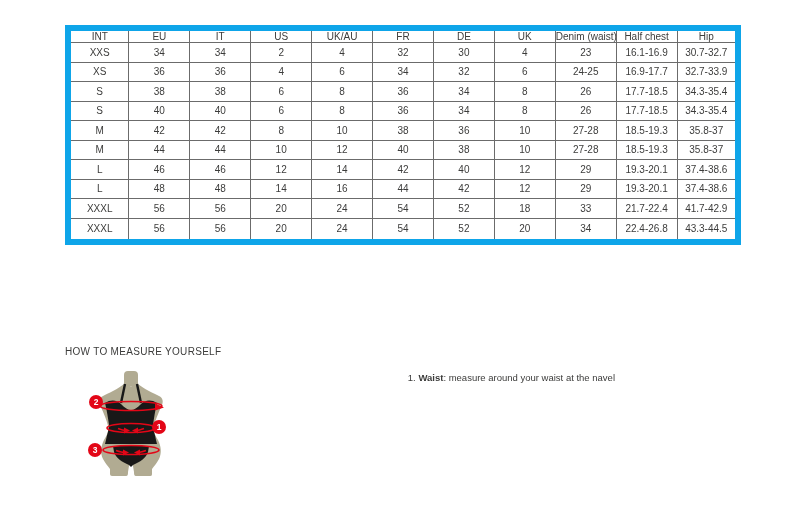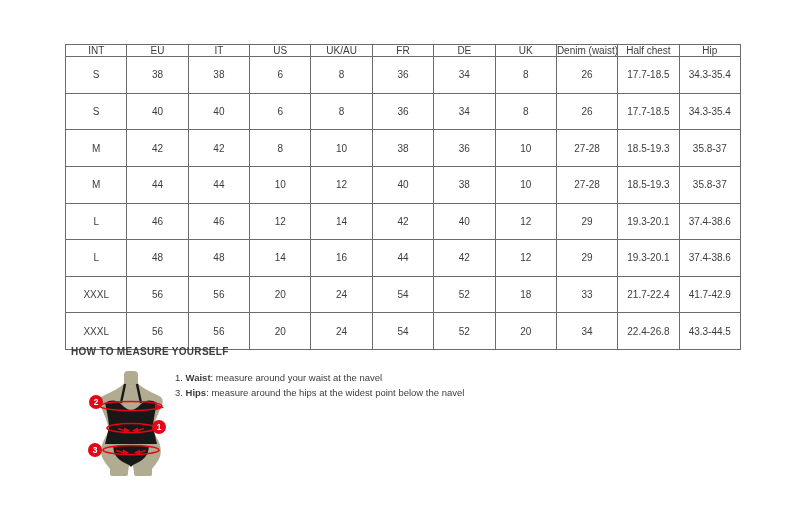--- a/index.html
+++ b/index.html
@@ -3,35 +3,34 @@
 <meta charset="utf-8">
 <style>
   * { margin:0; padding:0; box-sizing:border-box; }
   html,body { background:#ffffff; }
   body {
     width:798px; height:519px; position:relative; overflow:hidden;
     font-family:"Liberation Sans", sans-serif; color:#3c3c3b;
   }
   .table-wrap { position:absolute; left:65px; top:25px; width:676px; }
   table {
-    width:100%; height:306px; border-collapse:collapse; table-layout:fixed;
-    border:1px solid #0ea5e9;
-    margin-top:19px;
+    width:100%; height:220px; border-collapse:collapse; table-layout:fixed;
+    border:6px solid #0ea5e9;
   }
   th, td {
     border:1px solid #6b6b6b;
     font-size:10px; font-weight:400; text-align:center; vertical-align:middle;
     color:#3c3c3b; padding:0; white-space:nowrap; overflow:hidden;
   }
   .measure-title {
     position:absolute; left:65px; top:346px;
-    font-size:10px; font-weight:700; letter-spacing:0.3px; color:#3c3c3b;margin-left:6px;
+    font-size:10px; font-weight:400; letter-spacing:0.3px; color:#3c3c3b;
   }
   .figure { position:absolute; left:85px; top:370px; }
-  .steps { position:absolute; left:175px; top:372px; width:440px; }
+  .steps { position:absolute; left:175px; top:372px; width:440px;text-align:right; }
   .steps .step { font-size:9.5px; line-height:11px; margin:0 0 3.5px 0; color:#3c3c3b; }
   .steps .step strong { font-weight:700; }
 </style>
 </head>
 <body>
 
 <div class="page">
 
   <div class="table-wrap">
     <table>
@@ -45,20 +44,46 @@
             <th>FR</th>
             <th>DE</th>
             <th>UK</th>
             <th>Denim (waist)</th>
             <th>Half chest</th>
             <th>Hip</th>
           </tr>
       </thead>
       <tbody>
           <tr>
+            <td>XXS</td>
+            <td>34</td>
+            <td>34</td>
+            <td>2</td>
+            <td>4</td>
+            <td>32</td>
+            <td>30</td>
+            <td>4</td>
+            <td>23</td>
+            <td>16.1-16.9</td>
+            <td>30.7-32.7</td>
+          </tr>
+          <tr>
+            <td>XS</td>
+            <td>36</td>
+            <td>36</td>
+            <td>4</td>
+            <td>6</td>
+            <td>34</td>
+            <td>32</td>
+            <td>6</td>
+            <td>24-25</td>
+            <td>16.9-17.7</td>
+            <td>32.7-33.9</td>
+          </tr>
+          <tr>
             <td>S</td>
             <td>38</td>
             <td>38</td>
             <td>6</td>
             <td>8</td>
             <td>36</td>
             <td>34</td>
             <td>8</td>
             <td>26</td>
             <td>17.7-18.5</td>
@@ -204,16 +229,15 @@
       <text x="74" y="57" text-anchor="middle" dominant-baseline="central" font-family="Liberation Sans, sans-serif" font-size="8.5" font-weight="bold" fill="#ffffff">1</text>
     </g>
     <g>
       <circle cx="10" cy="80" r="7" fill="#e30617"></circle>
       <text x="10" y="80" text-anchor="middle" dominant-baseline="central" font-family="Liberation Sans, sans-serif" font-size="8.5" font-weight="bold" fill="#ffffff">3</text>
     </g>
   </svg>
 
   <div class="steps">
       <p class="step"><span>1. </span><strong>Waist</strong><span>: measure around your waist at the navel</span></p>
-      <p class="step"><span>3. </span><strong>Hips</strong><span>: measure around the hips at the widest point below the navel</span></p>
     </div>
 
 </div>
 
 </body></html>

